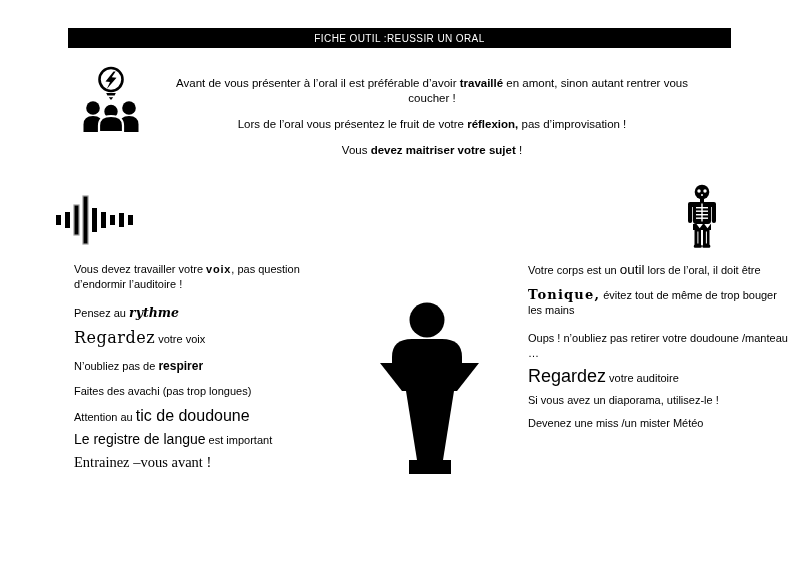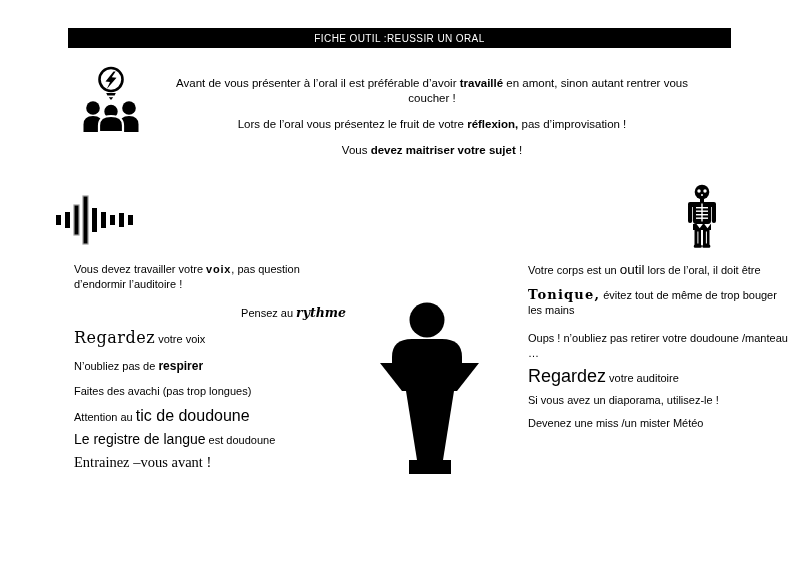--- a/index.html
+++ b/index.html
@@ -26,21 +26,21 @@
   .icon-team { left:82px; top:64px; width:58px; height:68px; }
   .icon-wave { left:56px; top:190px; width:80px; height:60px; }
   .icon-skeleton { left:680px; top:184px; width:44px; height:64px; }
   .icon-podium { left:378px; top:296px; width:104px; height:188px; }
   
   .col { position:absolute; top:262px; font-size:11px; line-height:15px; }
   .col-voice { left:38px; width:272px;margin-left:36px; }
   .col-body  { left:528px; width:260px; }
   .col p { margin-bottom:10px; }
   .col-voice .p1 { margin-bottom:13px; }
-  .col-voice .p2 { margin-bottom:9px;text-align:right; }
+  .col-voice .p2 { margin-bottom:9px; }
   .col-voice .p3 { margin-bottom:12px; }
   .col-voice .p5 { margin-bottom:9px; }
   .col-voice .p6 { margin-bottom:7px; }
   .col-voice .p7 { margin-bottom:7px; }
   .col-body .p1 { margin-bottom:9px; }
   .col-body .p2 { margin-bottom:13px; }
   .col-body .p3 { margin-bottom:12px; }
   .col-body .p4 { margin-bottom:8px; }
   .col-body .p5 { margin-bottom:7px; }
   .col-body .p6 { margin-bottom:8px; }
@@ -130,21 +130,21 @@
     </svg>
   </div>
 
   <div class="col col-voice">
     <p class="p1"><span>Vous devez travailler votre </span><span class="s-voix">voix</span><span>, pas question d’endormir l’auditoire !</span></p>
     <p class="p2"><span>Pensez au </span><span class="s-rythme">rythme</span></p>
     <p class="p3"><span class="s-modulez">Regardez</span><span> votre voix</span></p>
     <p class="p4"><span>N’oubliez pas de </span><span class="s-respirer">respirer</span></p>
     <p class="p5">Faites des avachi (pas trop longues)</p>
     <p class="p6"><span>Attention au </span><span class="s-ticlang">tic de doudoune</span></p>
-    <p class="p7"><span class="s-registre">Le registre de langue</span><span> est doudoune</span></p>
+    <p class="p7"><span class="s-registre">Le registre de langue</span><span> est important</span></p>
     <p class="p8 s-serif">Entrainez –vous avant !</p>
   </div>
 
   <div class="col col-body">
     <p class="p1"><span>Votre corps est un </span><span class="s-outil">outil</span><span> lors de l’oral, il doit être</span></p>
     <p class="p2"><span class="s-tonique">Tonique,</span><span> évitez tout de même de trop bouger les mains</span></p>
     <p class="p4">Oups !  n’oubliez pas retirer votre doudoune /manteau …</p>
     <p class="p5"><span class="s-regardez">Regardez</span><span> votre auditoire</span></p>
     <p class="p6">Si vous avez un diaporama, utilisez-le !</p>
     <p class="p7">Devenez une miss /un mister Météo</p>

